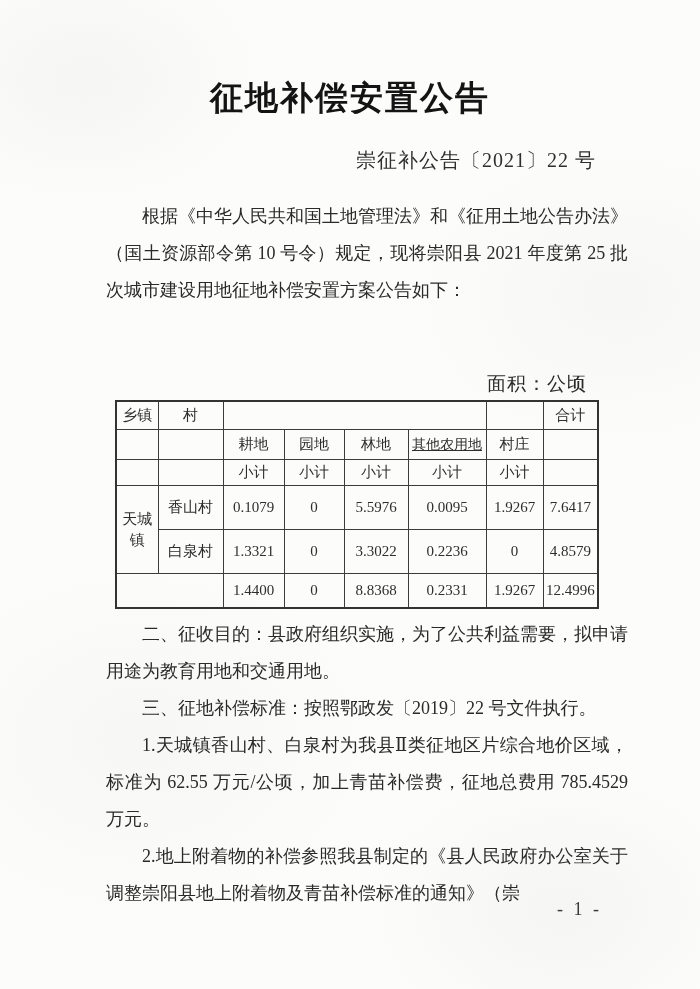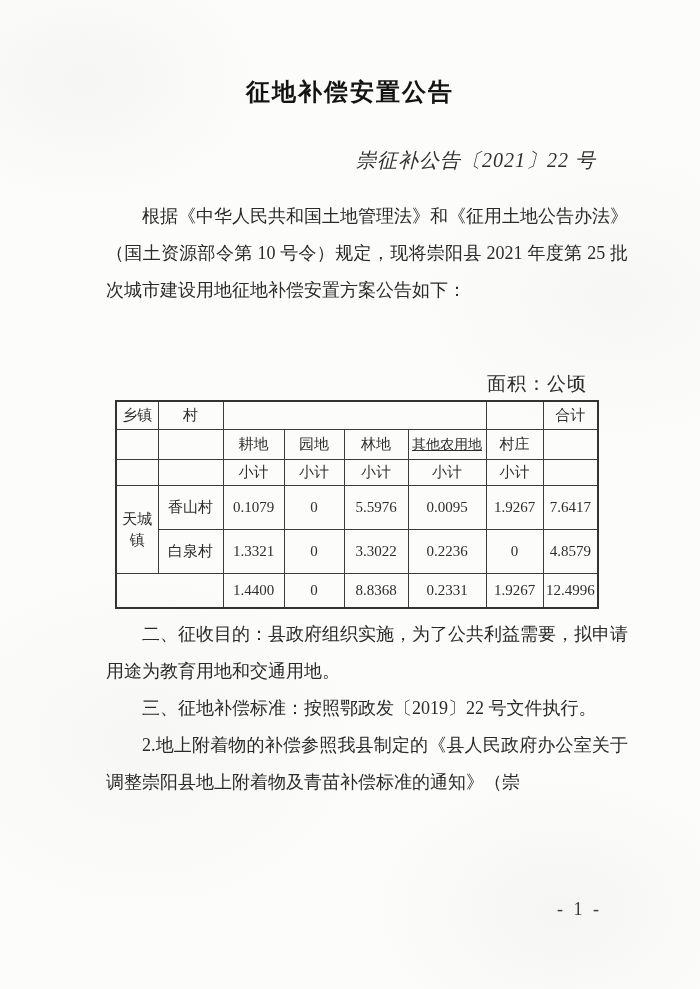--- a/index.html
+++ b/index.html
@@ -21,33 +21,32 @@
     overflow: hidden;
     font-family: "Liberation Serif", "DejaVu Serif", serif;
     color: #262626;
   }
   .doc-title {
     position: absolute;
     top: 76px;
     left: 0;
     width: 100%;
     text-align: center;
-    font-size: 24px;
+    font-size: 33px;
     font-weight: bold;
     letter-spacing: 2px;
     color: #141414;
   }
   .doc-number {
     position: absolute;
     top: 147px;
     right: 104px;
     font-size: 20px;
     letter-spacing: 1px;
     color: #2e2e2e;
-    font-style: italic;
   }
   .body-block {
     position: absolute;
     left: 106px;
     width: 522px;
     font-size: 18px;
     line-height: 37px;
     text-align: justify;
     color: #2a2a2a;
   }
@@ -179,18 +178,19 @@
         <td>0.2331</td>
         <td>1.9267</td>
         <td>12.4996</td>
       </tr>
     </tbody>
   </table>
 
   <div class="body-block after-table-block">
     <p>二、征收目的：县政府组织实施，为了公共利益需要，拟申请用途为教育用地和交通用地。</p>
     <p>三、征地补偿标准：按照鄂政发〔2019〕22 号文件执行。</p>
+    <p>1.天城镇香山村、白泉村为我县Ⅱ类征地区片综合地价区域，标准为 62.55 万元/公顷，加上青苗补偿费，征地总费用 785.4529 万元。</p>
     <p>2.地上附着物的补偿参照我县制定的《县人民政府办公室关于调整崇阳县地上附着物及青苗补偿标准的通知》（崇</p>
   </div>
 
   <div class="page-number">- 1 -</div>
 
 </div>
 
 </body></html>

